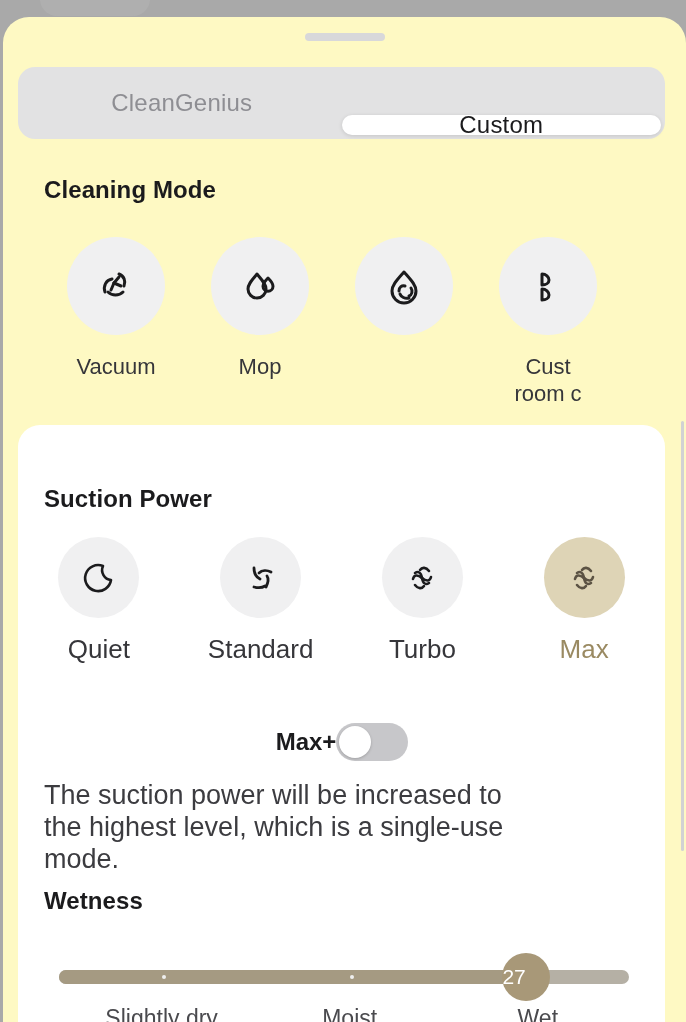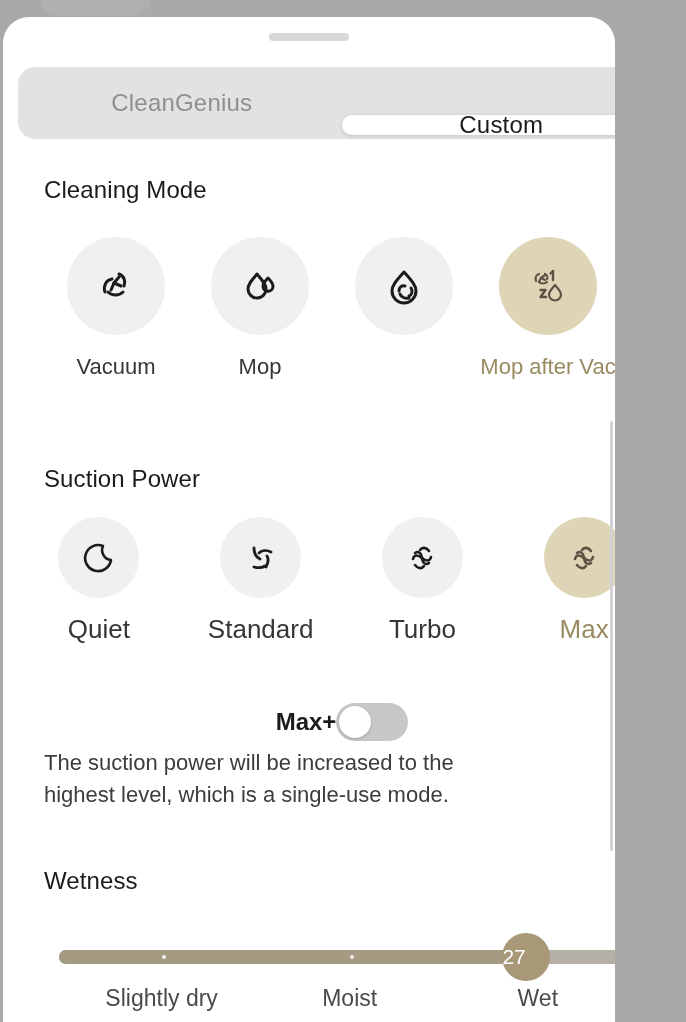--- a/index.html
+++ b/index.html
@@ -30,23 +30,23 @@
     border-radius: 18px;
     background: #b4b4b4;
     opacity: .55;
   }
 
   
   .sheet {
     position: absolute;
     left: 3px;
     top: 17px;
-    width: 612px;
+    width: 683px;
     height: 1005px;
-    background: #ffffff;
+    background: #fef9c3;
     border-radius: 26px 26px 0 0;
     overflow: hidden;
   }
 
   .grabber {
     position: absolute;
     left: 50%;
     top: 16px;
     transform: translateX(-50%);
     width: 80px;
@@ -82,21 +82,21 @@
     color: #1b1b1d;
     box-shadow: 0 1px 4px rgba(0,0,0,.13);
     margin-top: 44px;
   }
 
   
   .heading {
     position: absolute;
     font-size: 24px;
     color: #1b1b1d;
-    font-weight: normal;
+    font-weight: bold;
     letter-spacing: .1px;
   }
   #cleaning-mode-heading { left: 41px; top: 159px; }
 
   
   .mode-row {
     position: absolute;
     left: 0;
     top: 220px;
     width: 686px;
@@ -129,21 +129,21 @@
     text-align: center;
     line-height: 27px;
     width: 144px;
   }
   .mode-item.selected .mode-label { color: #9a8a62; }
 
   
   .card {
     position: absolute;
     left: 15px;
-    top: 388px;
+    top: 408px;
     width: 647px;
     height: 597px;
     background: #ffffff;
     border-radius: 22px 22px 0 0;
   }
   #suction-power-heading { left: 26px; top: 60px; }
 
   .power-row {
     position: absolute;
     left: 0;
@@ -198,22 +198,22 @@
     position: absolute;
     left: 3px;
     top: 3px;
     width: 32px;
     height: 32px;
     border-radius: 50%;
     background: #ffffff;
     box-shadow: 0 1px 3px rgba(0,0,0,.2);
   }
   .maxplus-desc {
-    margin-top: 6px;
-    font-size: 22px;
+    margin-top: 18px;
+    font-size: 27px;
     line-height: 32px;
     color: #3c3c40;
     max-width: 470px;
   }
 
   
   #wetness-heading { left: 26px; top: 462px; }
 
   .slider-wrap {
     position: absolute;
@@ -341,39 +341,20 @@
             <svg width="48" height="48" viewBox="0 0 48 48" fill="none" stroke="#1b1b1d" stroke-width="3" stroke-linecap="round" stroke-linejoin="round">
               <path d="M24 10c-7 8-12 13-12 19a12 12 0 0 0 24 0c0-6-5-11-12-19z"></path>
               <path d="M19 29c0-4 3-6 6-5"></path>
               <path d="M31 26c2 3 1 7-2 8"></path>
               <path d="M29 36c-4 1-8-1-9-4"></path>
             </svg>
           </span>
         </div>
       </div>
 
-      <div class="mode-item selected">
-        <div class="mode-bubble">
-          <span>
-            <svg width="50" height="50" viewBox="0 0 50 50" fill="none" stroke="#5c5344" stroke-width="2.2" stroke-linecap="round" stroke-linejoin="round">
-              <path d="M13 20c-1-3 0-6 3-7"></path>
-              <path d="M22 13c2 1 3 3 2 5"></path>
-              <path d="M24 21c-2 2-6 2-8 0"></path>
-              <path d="M18 17l4-3"></path>
-              <path d="M18 17l4 2"></path>
-              <path d="M18 17l-2 4"></path>
-              <path d="M30 10v9" stroke-width="2.4"></path>
-              <path d="M27.5 12.5L30 10" stroke-width="2.4"></path>
-              <path d="M32 24c-3.5 4-6 6.5-6 9.5a6 6 0 0 0 12 0c0-3-2.5-5.5-6-9.5z"></path>
-              <path d="M17.5 29h5l-5 7h5.5" stroke-width="2.4"></path>
-            </svg>
-          </span>
-        </div>
-        <div class="mode-label">Mop after Vac</div>
-      </div>
 
       <div class="mode-item">
         <div class="mode-bubble">
           <span>
             <svg width="48" height="48" viewBox="0 0 48 48" fill="none" stroke="#1b1b1d" stroke-width="3" stroke-linecap="round" stroke-linejoin="round">
               <path d="M18 12c4 0 7 3 7 6s-3 5-7 5v-11z"></path>
               <path d="M18 27c4 0 7 3 7 6s-3 5-7 5V27z"></path>
             </svg>
           </span>
         </div>

